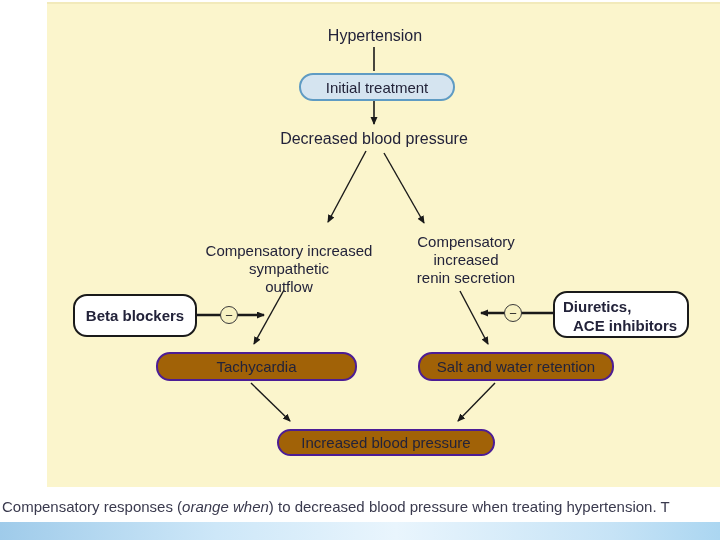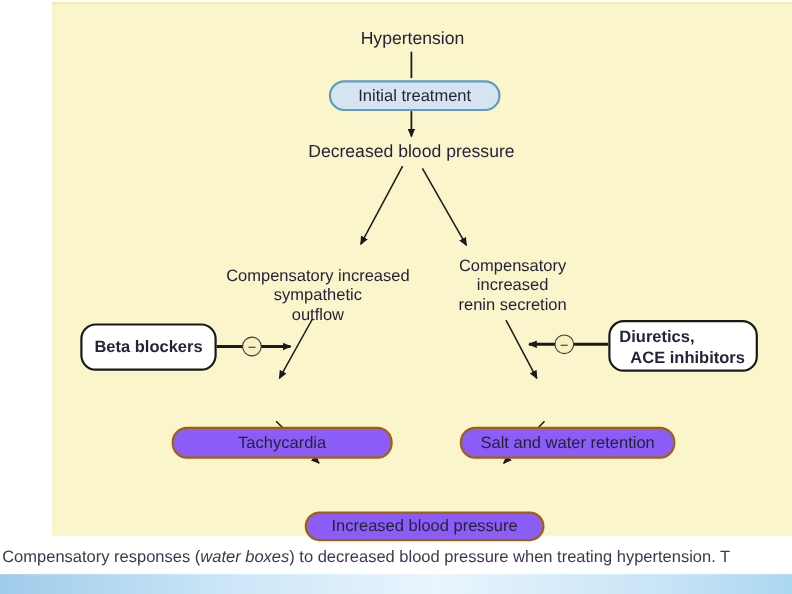--- a/index.html
+++ b/index.html
@@ -32,21 +32,21 @@
   }
   .box{
     position:absolute;
     box-sizing:border-box;
     display:flex;align-items:center;justify-content:center;
     font-size:15px;
     white-space:nowrap;
     border-radius:14px;
   }
   .box.blue{background:#D5E4F0;border:2px solid #5F9BC3;}
-  .box.orange{background:#8b5cf6;border:2px solid #a16207;margin-top:36px;}
+  .box.orange{background:#a16207;border:2px solid #4c1d95;}
   .box.white{background:#FFFFFF;border:2px solid #1A1A1A;font-weight:bold;}
   .box.drug2{
     display:block;
     padding:4px 6px 0 8px;
     line-height:19px;
     text-align:left;
   }
   .box.drug2 .indent{padding-left:10px;}
   .minus-circle{
     position:absolute;
@@ -128,18 +128,18 @@
 
   <div class="minus-circle" style="left:504px;top:304px;">−</div>
 
   <div class="box orange" style="left:156px;top:352px;width:201px;height:29px;">Tachycardia</div>
 
   <div class="box orange" style="left:418px;top:352px;width:196px;height:29px;">Salt and water retention</div>
 
   <div class="box orange" style="left:277px;top:429px;width:218px;height:27px;">Increased blood pressure</div>
 
   <div class="caption">
-    <span>Compensatory responses (</span><span class="it">water boxes</span><span>) to decreased blood pressure when treating hypertension. T</span>
+    <span>Compensatory responses (</span><span class="it">orange when</span><span>) to decreased blood pressure when treating hypertension. T</span>
   </div>
 
   <div class="accent-bar"></div>
 
 </div>
 
 </body></html>

